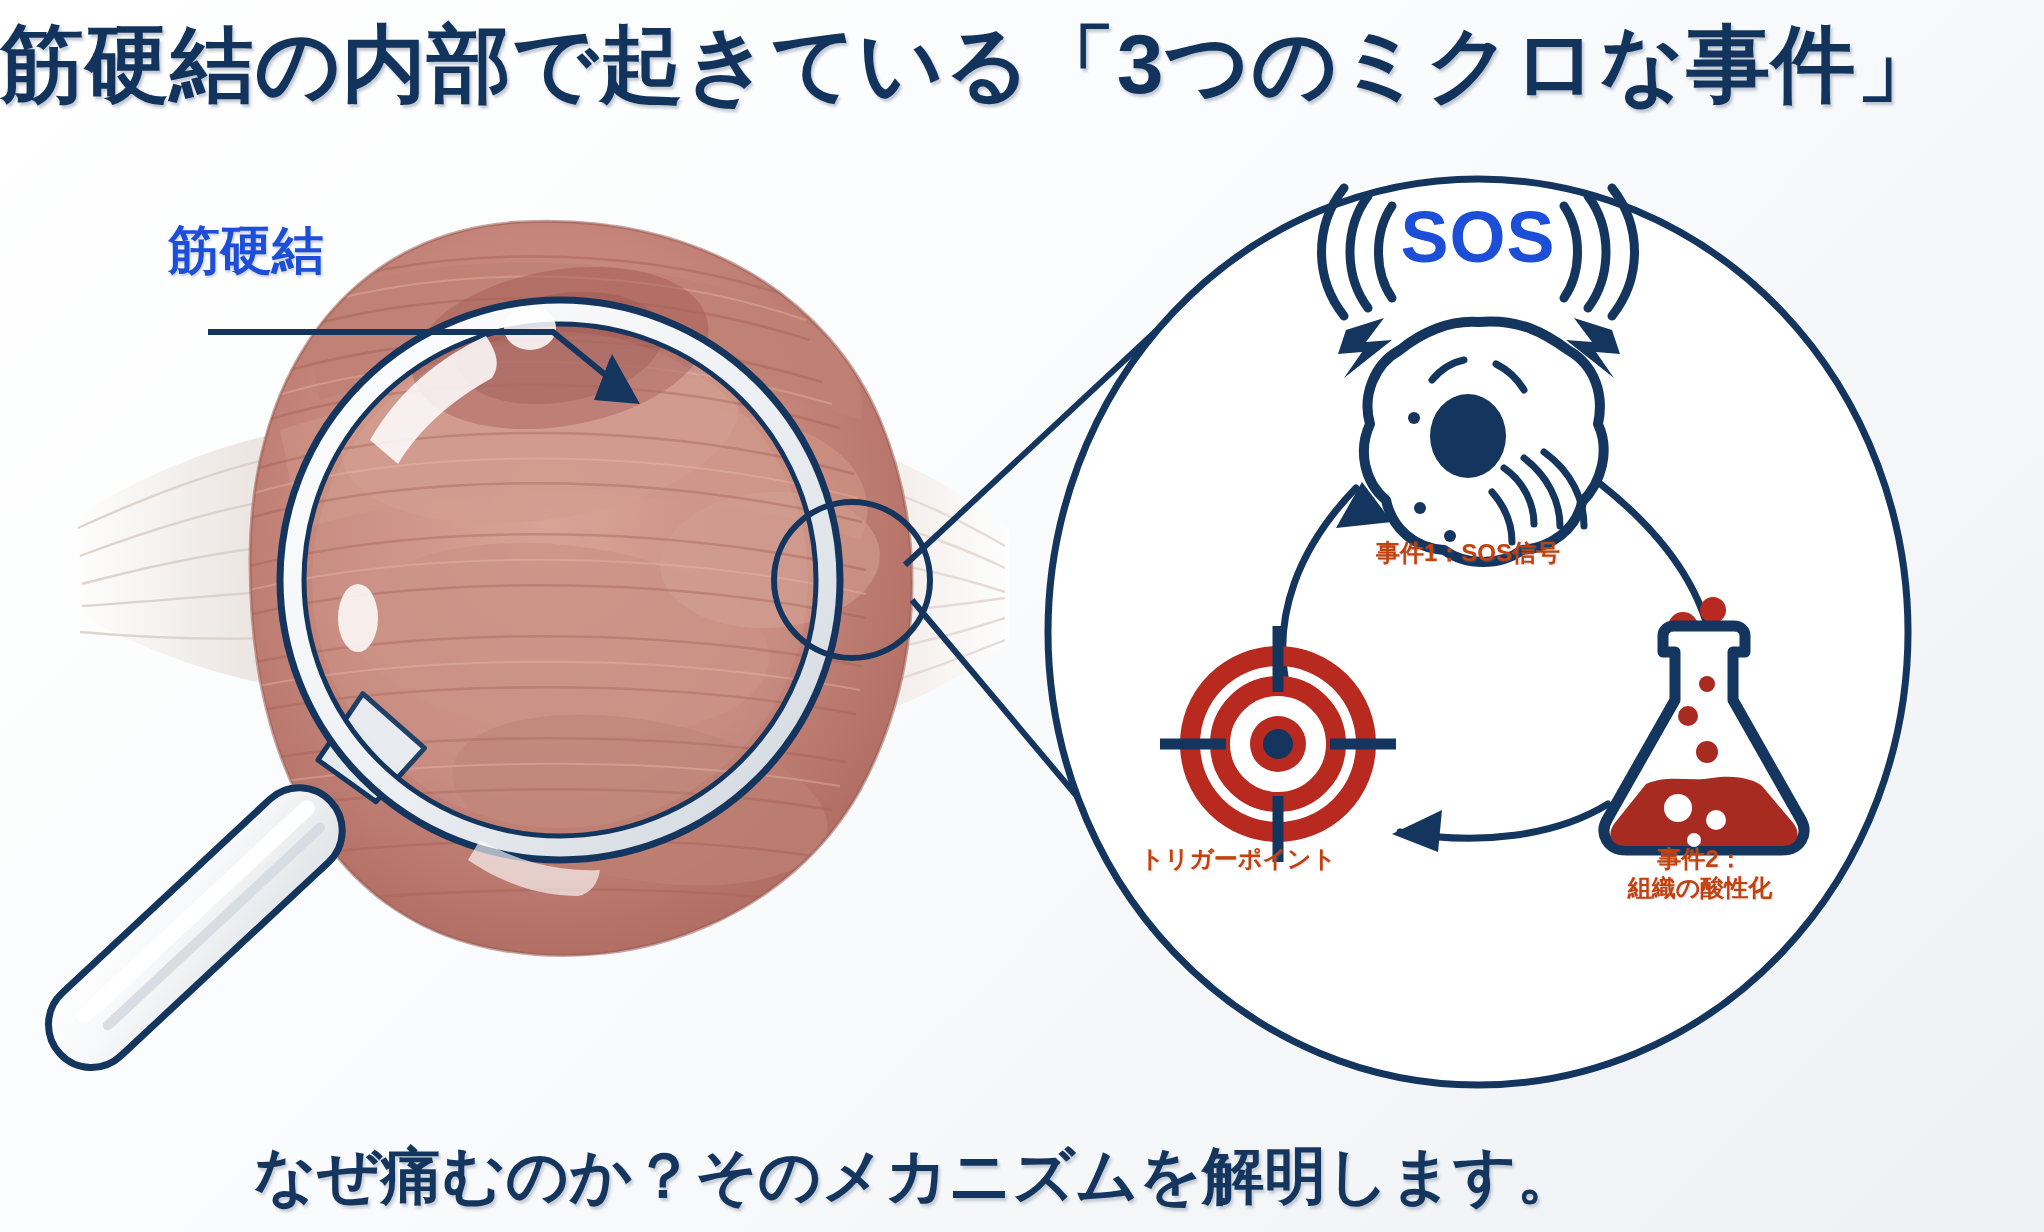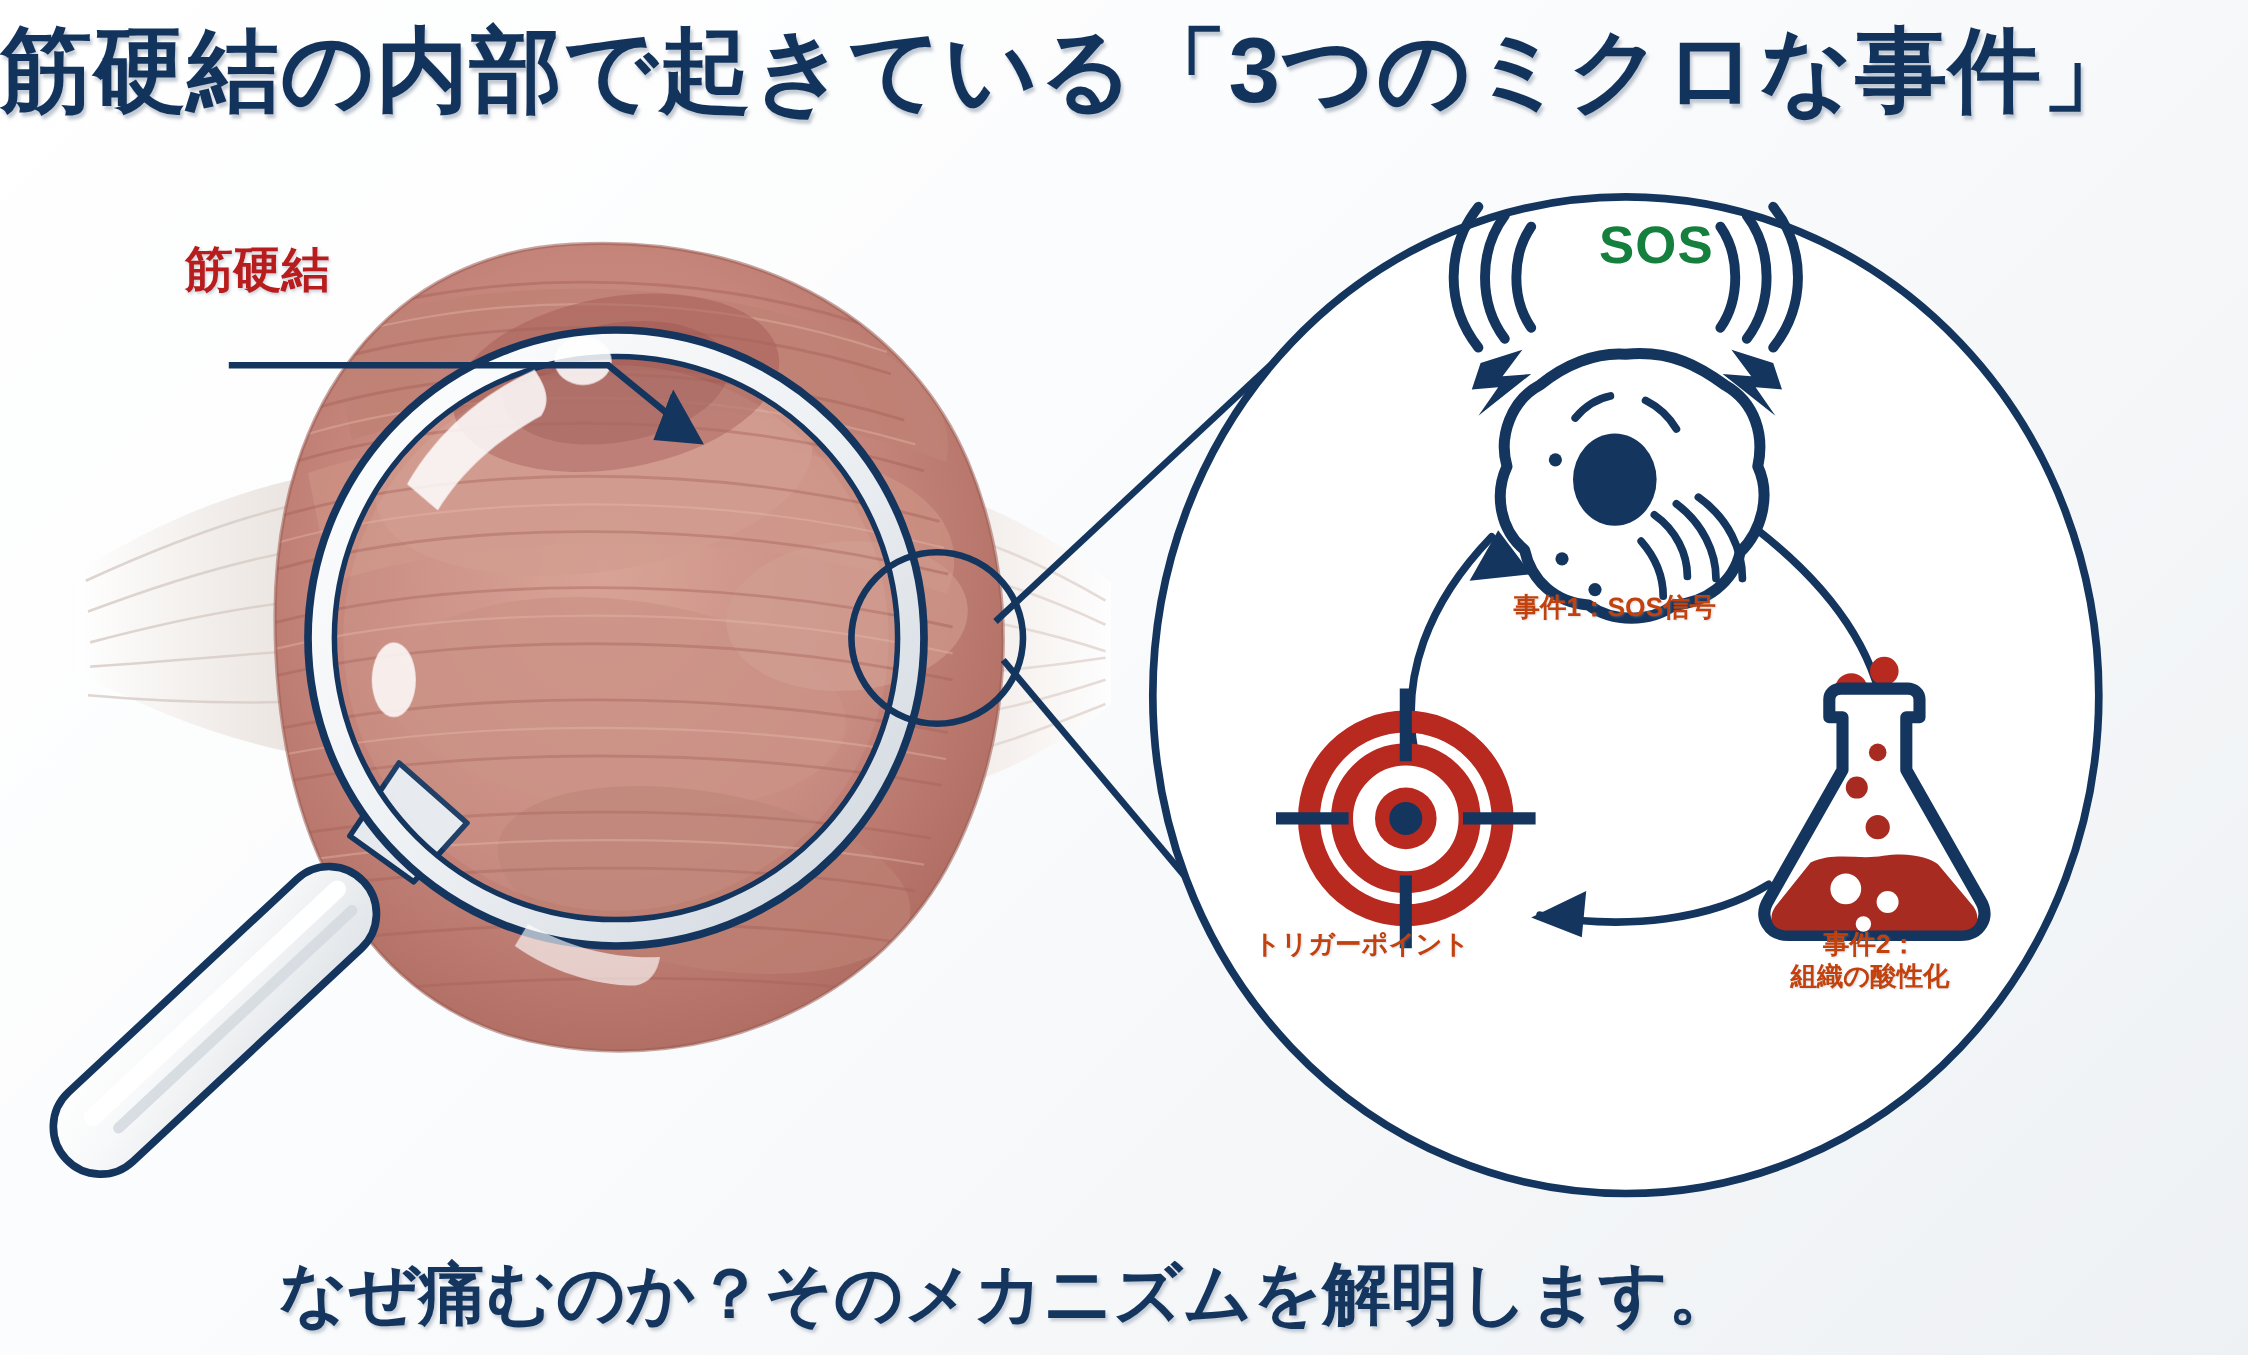--- a/index.html
+++ b/index.html
@@ -21,21 +21,21 @@
   .cap{
     position:absolute;left:0;top:1134px;width:1832px;
     text-align:center;
     font-family:"Liberation Serif","DejaVu Serif",serif;
     font-size:62px;font-weight:bold;color:#14355e;
     text-shadow:2px 3px 3px rgba(120,135,155,.4);
     white-space:nowrap;
   }
   .knot-lbl{
     position:absolute;left:168px;top:216px;
-    font-size:44px;font-weight:bold;color:#b91c1c;
+    font-size:52px;font-weight:bold;color:#1d4ed8;
     text-shadow:1px 2px 3px rgba(130,145,165,.45);
     white-space:nowrap;
   }
   .ev{
     position:absolute;text-align:center;
     font-size:24px;font-weight:bold;color:#c2410c;
     line-height:1.22;white-space:nowrap;
     text-shadow:1px 1px 2px rgba(140,155,175,.35);
   }
   #ev1{left:1258px;top:538px;width:420px;}
@@ -315,17 +315,17 @@
 
   <div class="ev" id="ev3">
     <div>トリガーポイント</div>
   </div>
 
   <div class="ev" id="ev2">
     <div>事件2：</div>
     <div>組織の酸性化</div>
   </div>
 
-  <div style="position:absolute;left:1398px;top:196px;width:160px;text-align:right;
-              font-size:48px;font-weight:bold;color:#15803d;letter-spacing:1px;">SOS</div>
+  <div style="position:absolute;left:1398px;top:196px;width:160px;text-align:center;
+              font-size:72px;font-weight:bold;color:#1d4ed8;letter-spacing:1px;">SOS</div>
 
   <div class="cap">なぜ痛むのか？そのメカニズムを解明します。</div>
 </div>
 
 </body></html>

